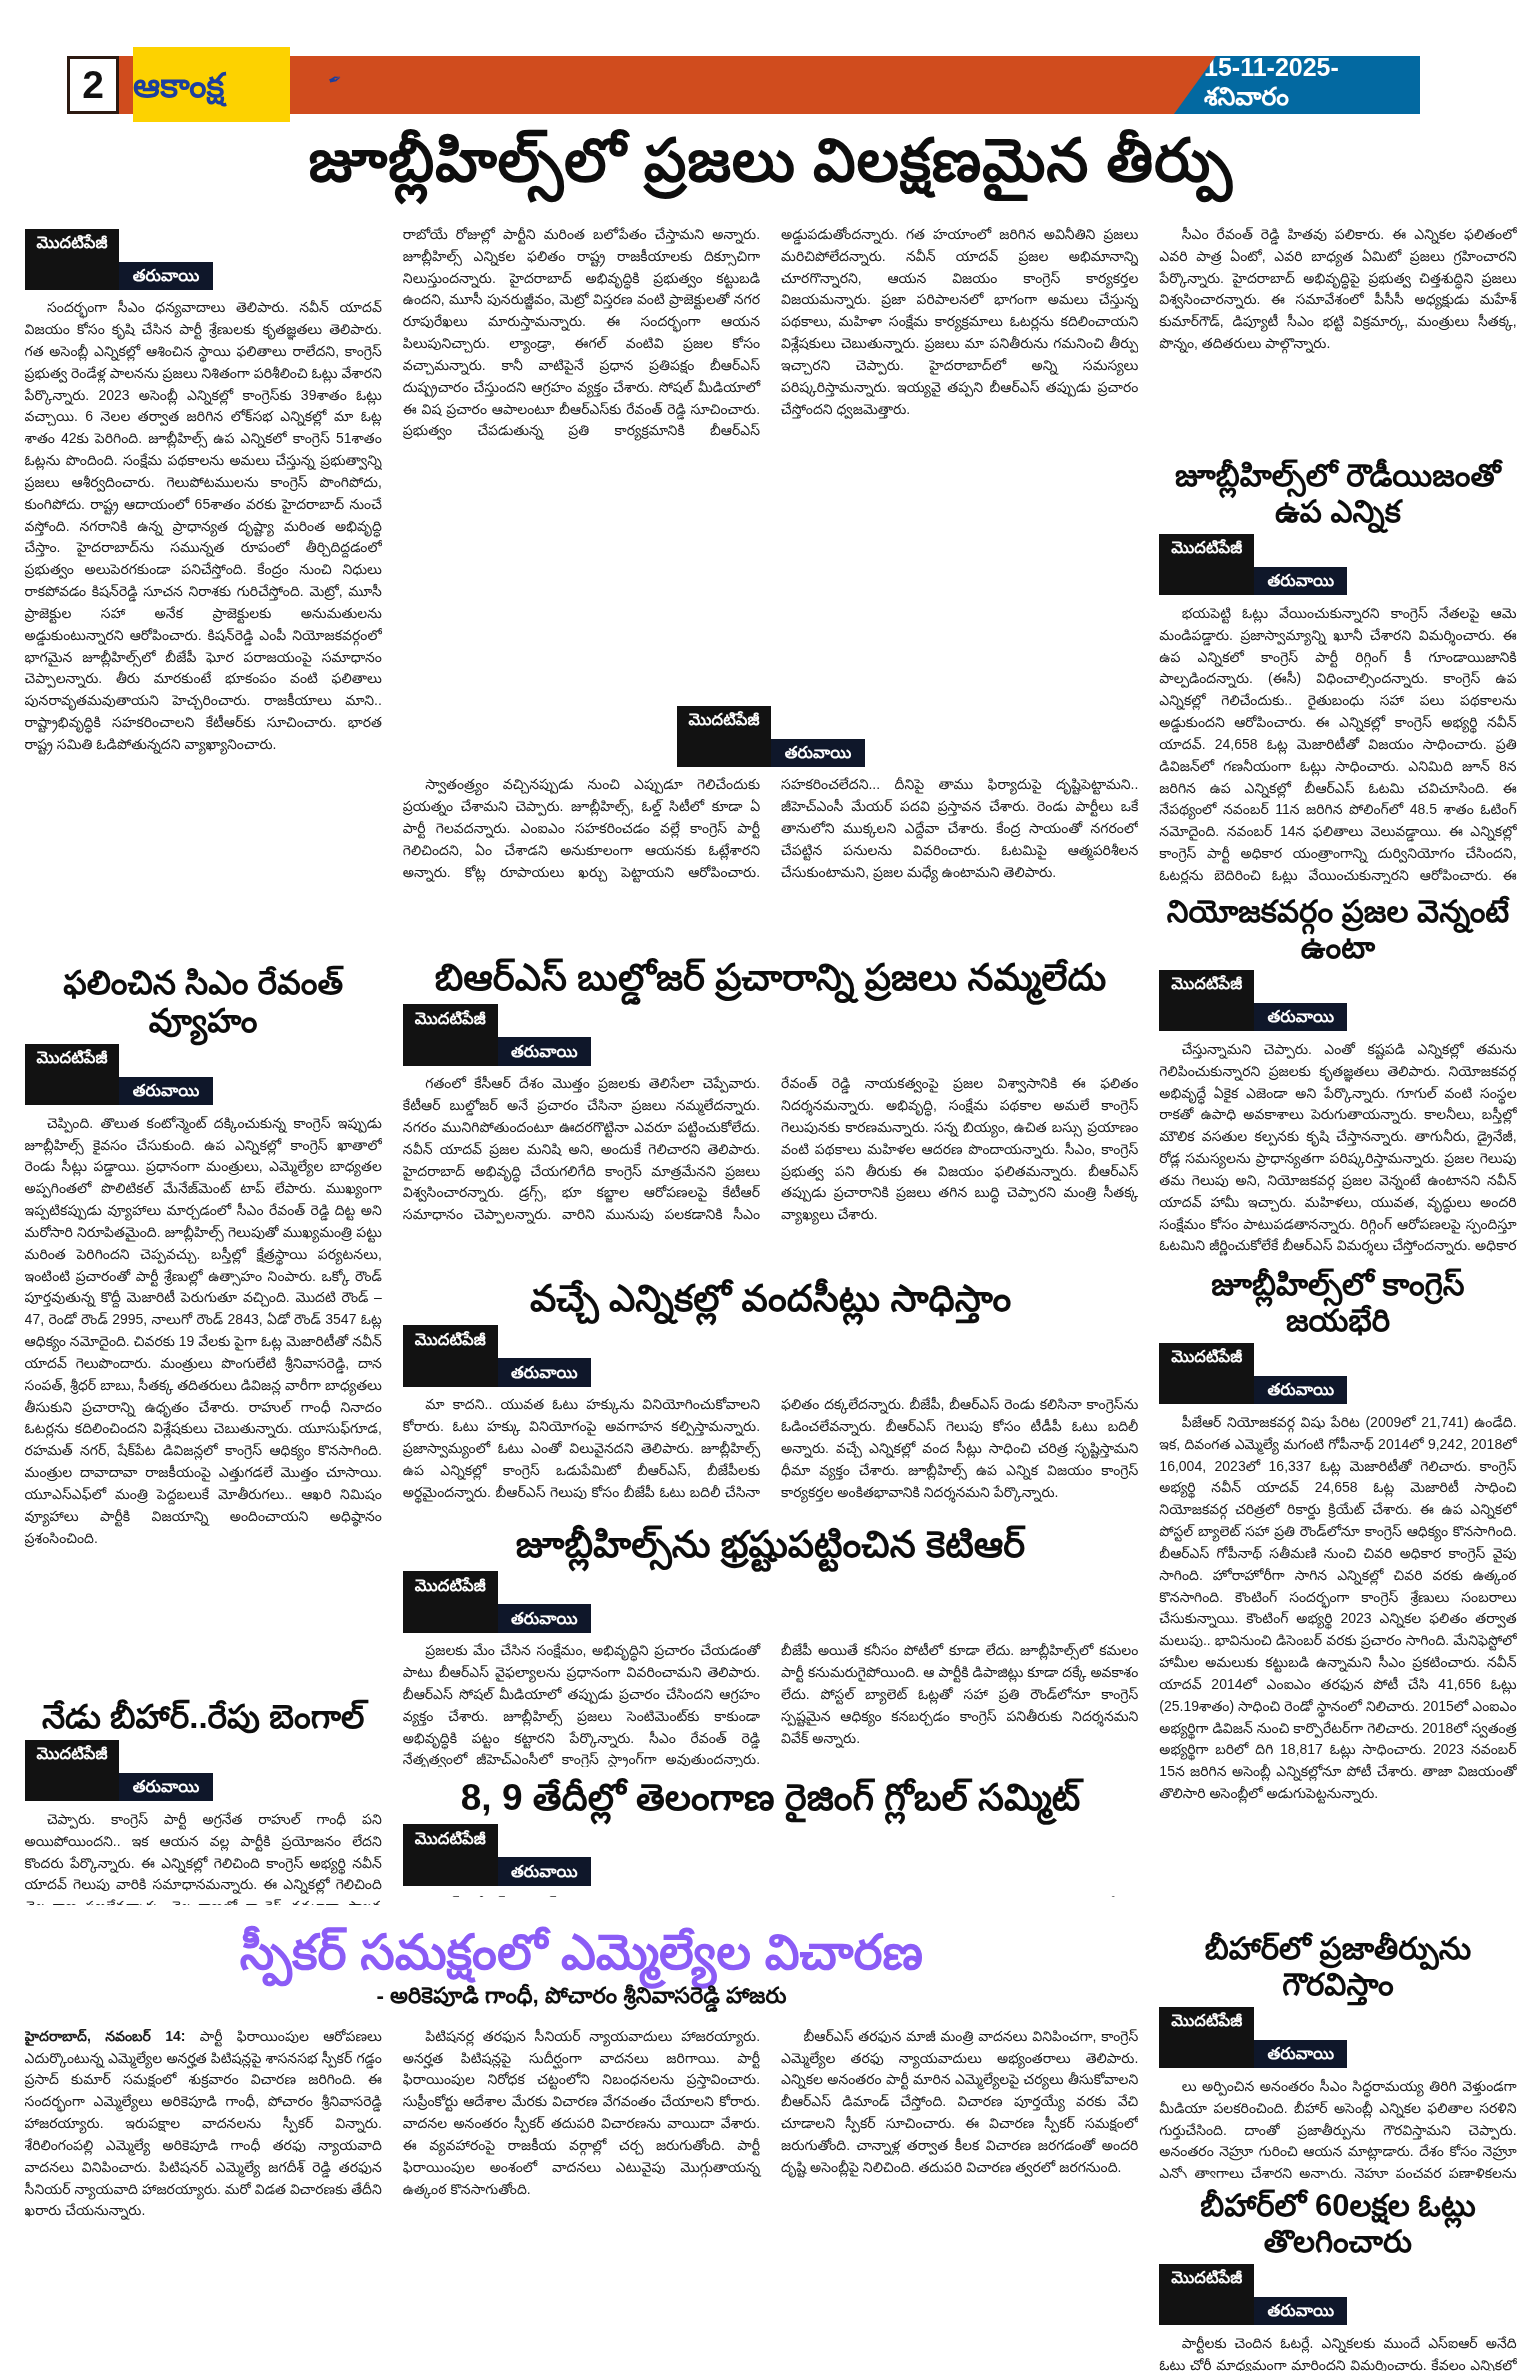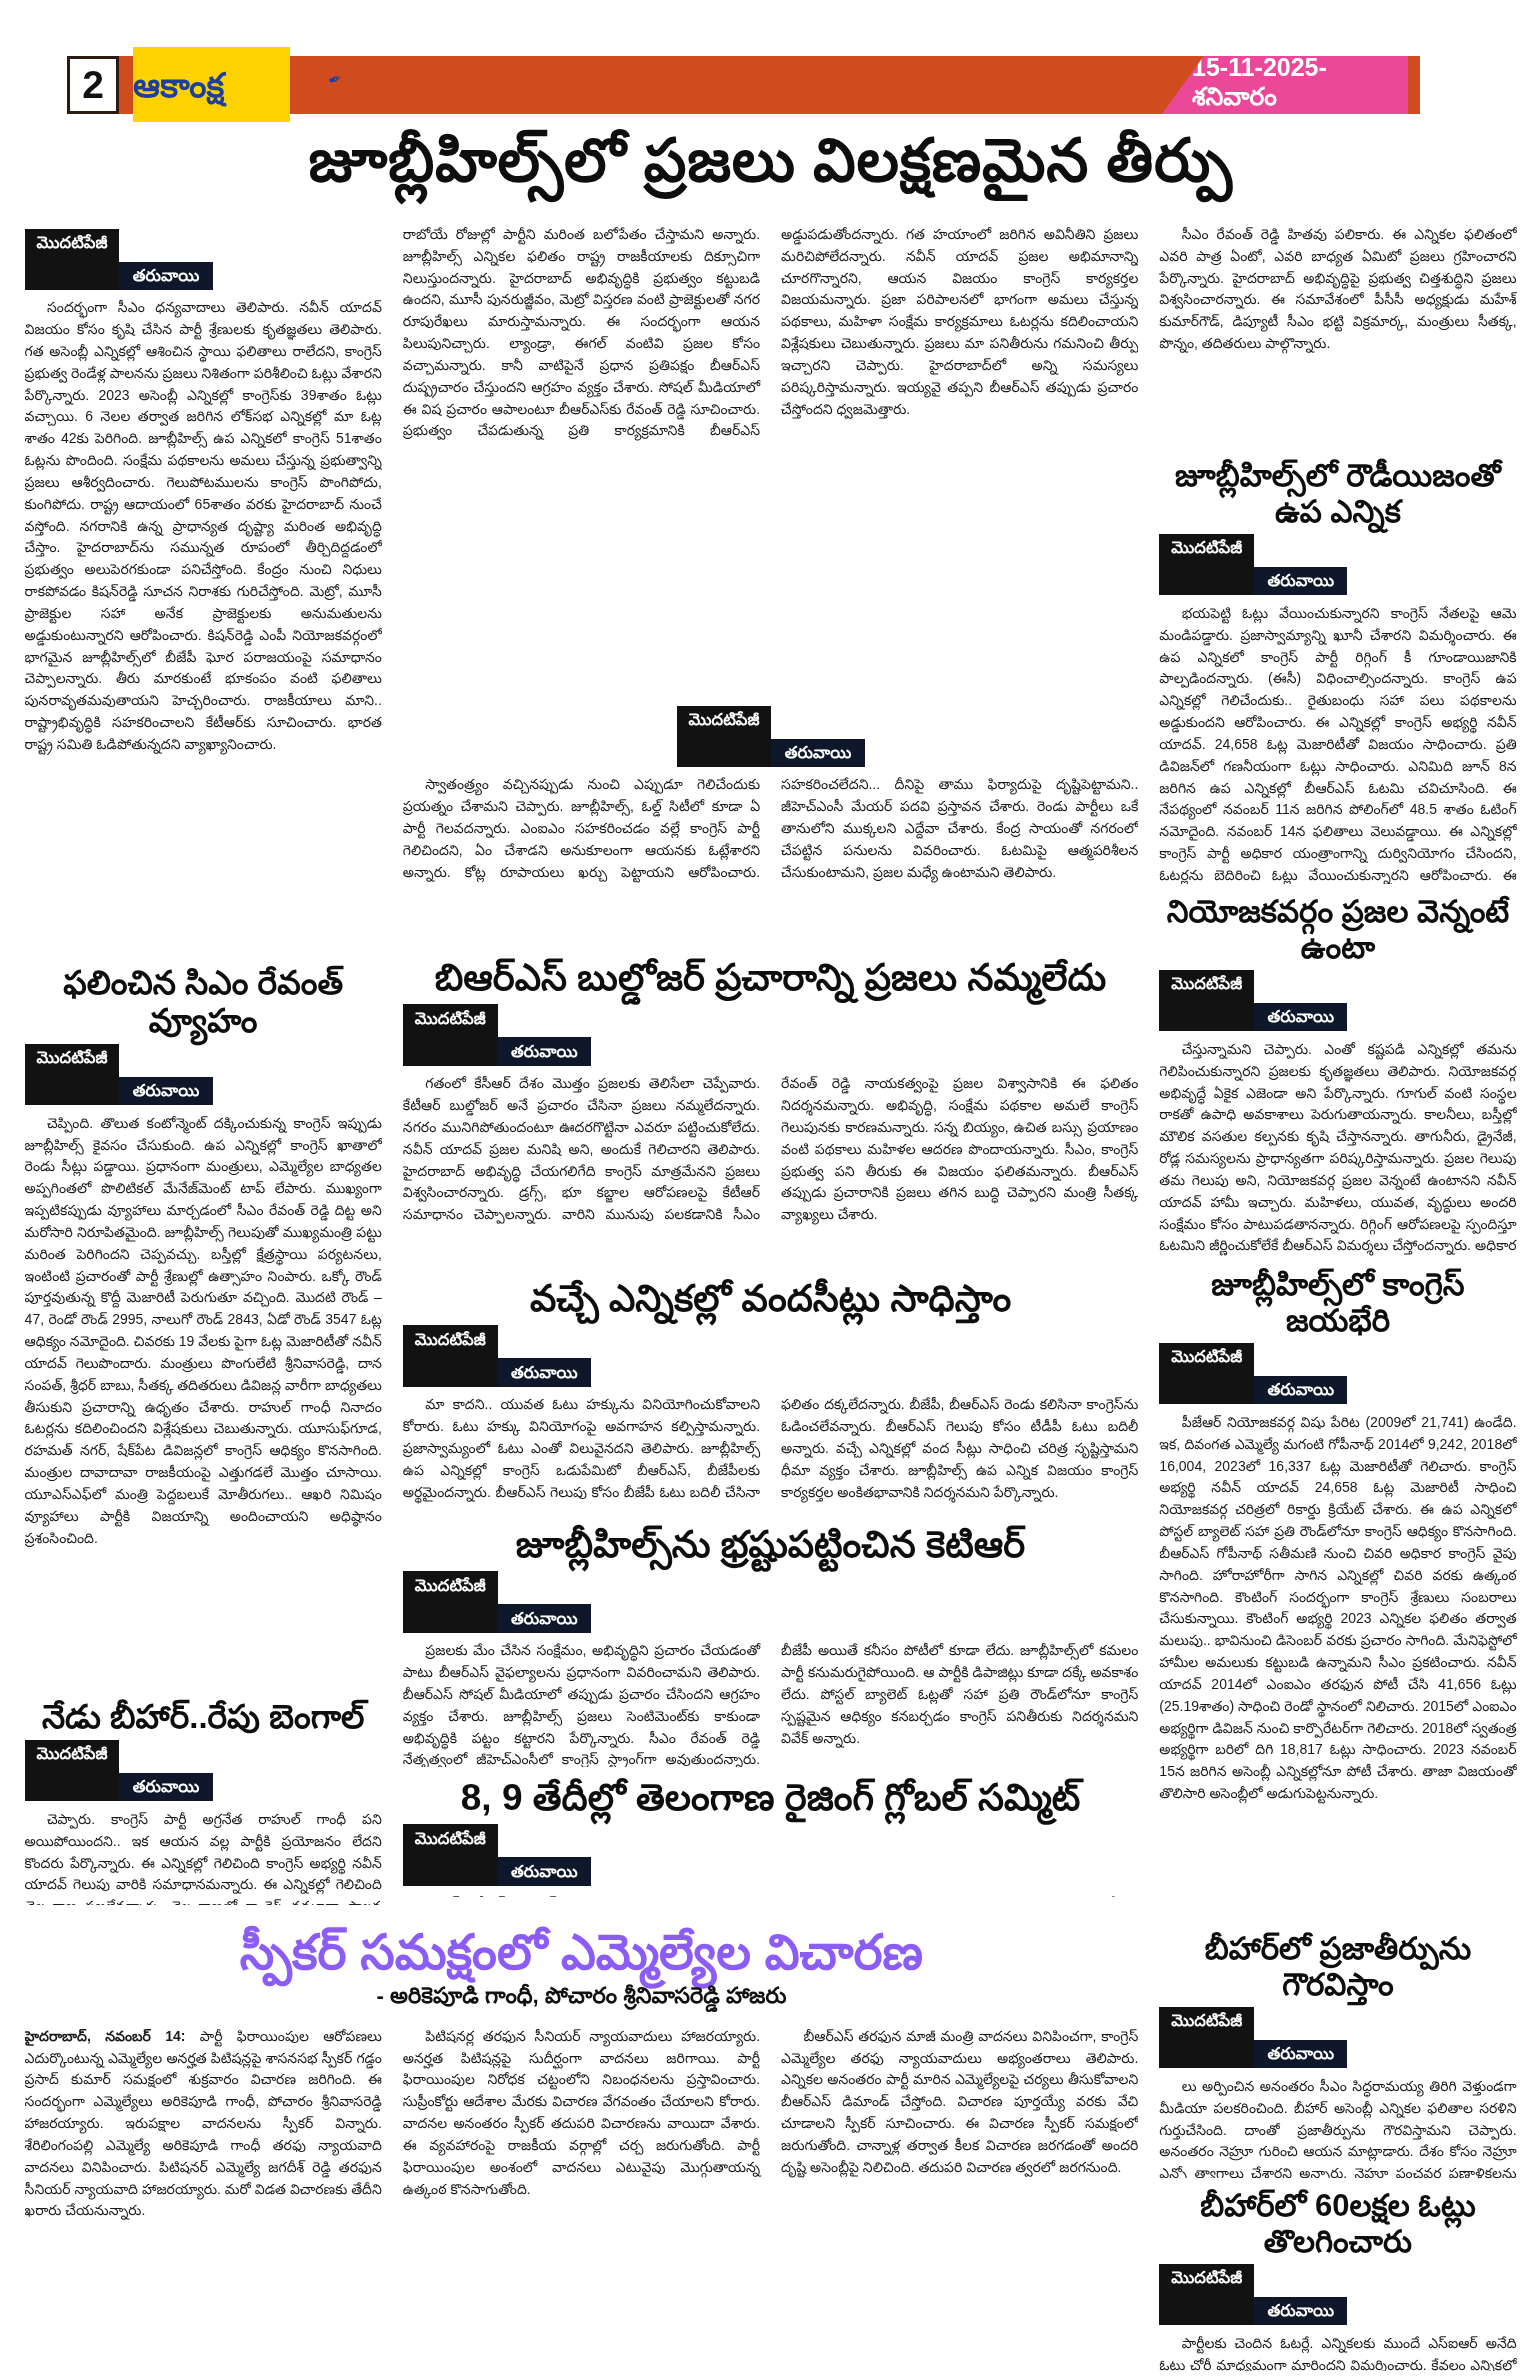--- a/index.html
+++ b/index.html
@@ -8,21 +8,21 @@
   
   .topbar{position:absolute;left:67px;top:56px;width:1353px;height:58px;background:#d04c1e;}
   .pagenum{position:absolute;left:0;top:0;width:46px;height:52px;background:#ffffff;
            border:3.7px solid #2d1a12;display:flex;align-items:center;justify-content:center;
            font-size:39px;font-weight:900;color:#111;}
   .masthead{position:absolute;left:66px;top:-9px;width:157px;height:75px;background:#fdd200;
             display:flex;flex-direction:row;align-items:center;justify-content:flex-start;}
   .masthead .mh-text{font-size:34px;font-weight:900;color:#1d3f9e;line-height:1;}
   .masthead .mh-pen{font-size:16.4px;color:#1d3f9e;line-height:1;transform:rotate(-20deg);margin-left:104px;margin-top:-10.4px;}
   .masthead .mh-strip{width:89px;height:7.5px;background:#1d3f9e;border-radius:3.7px;margin-top:4.5px;}
-  .datebox{position:absolute;right:12px;top:0;width:246px;height:58px;background:#ec4899;
+  .datebox{position:absolute;right:0;top:0;width:246px;height:58px;background:#0369a1;
            clip-path:polygon(17% 0,100% 0,100% 100%,0 100%);
            display:flex;align-items:center;justify-content:center;}
   .datebox span{font-size:25px;font-weight:700;color:#ffffff;padding-left:30px;}
   
   .main-headline{position:absolute;left:24.6px;top:125px;width:1492px;text-align:center;
                  font-size:60px;font-weight:900;color:#0e0e0e;letter-spacing:0.7px;line-height:1.2;}
   
   .content{position:absolute;left:24.6px;top:224px;width:1492px;height:2147px;
            display:grid;grid-template-columns:repeat(4,1fr);grid-template-rows:1681px 458px;
            column-gap:21px;row-gap:7.5px;}

